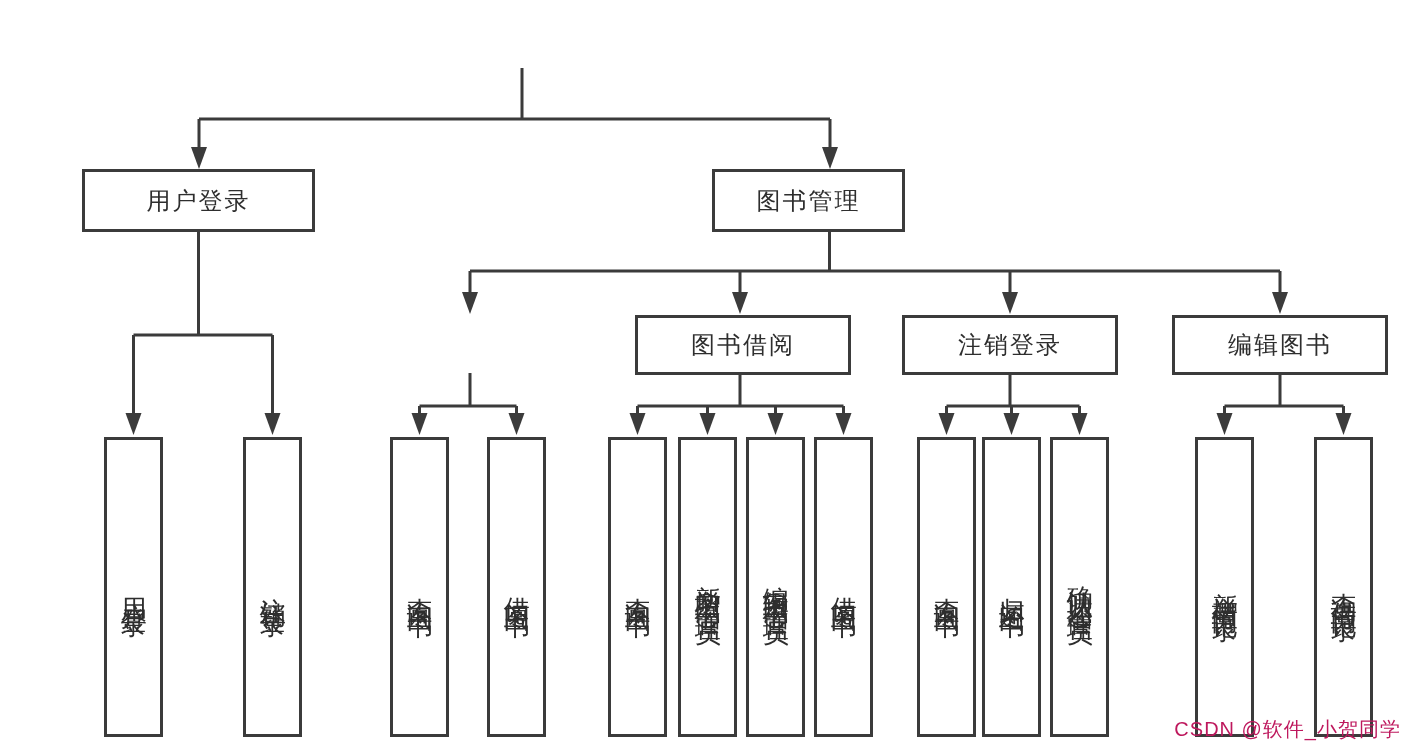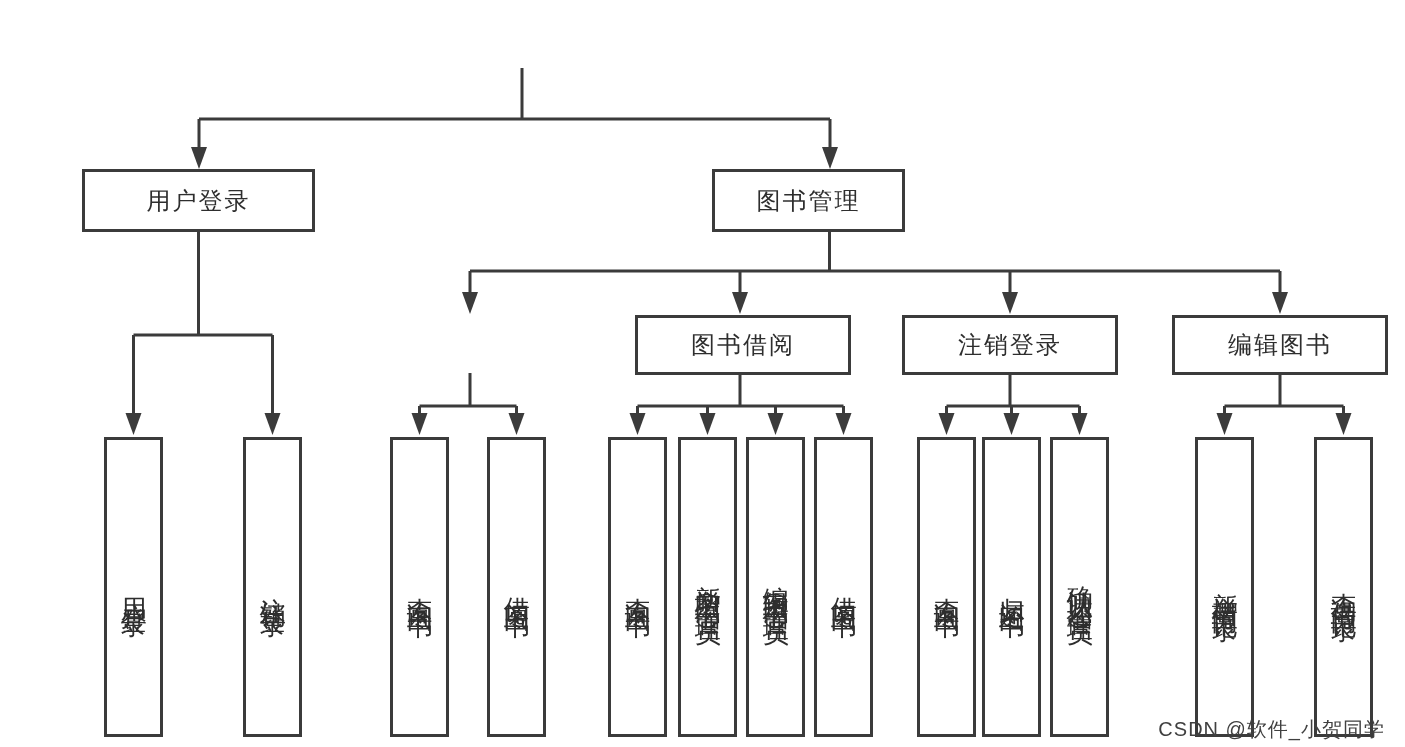--- a/index.html
+++ b/index.html
@@ -28,22 +28,22 @@
   .vtext{
     writing-mode:vertical-rl;
     text-orientation:mixed;
     font-size:26px;
     letter-spacing:5px;
     line-height:1.05;
     color:#2e2e2e;
     white-space:nowrap;
   }
   .watermark{
-    position:absolute;right:20px;bottom:4px;
-    font-size:20px;color:#404040;letter-spacing:1px;
+    position:absolute;right:4px;bottom:4px;
+    font-size:20px;color:#be185d;letter-spacing:1px;
     z-index:5;white-space:nowrap;text-align:right;
   }
 </style>
 </head>
 <body>
 
 <div class="canvas">
 
   <svg class="connectors" width="1405" height="747" viewBox="0 0 1405 747">
     <g stroke="#3b3b3b" stroke-width="3" fill="none">

